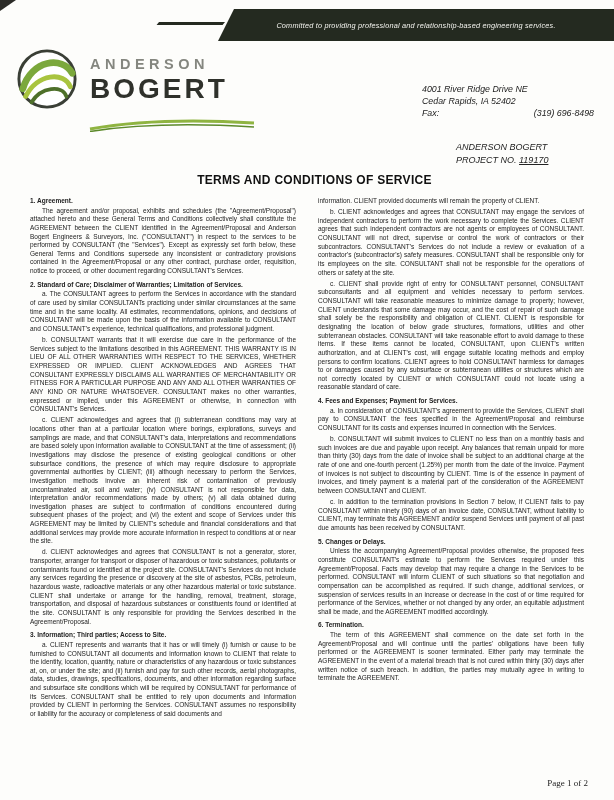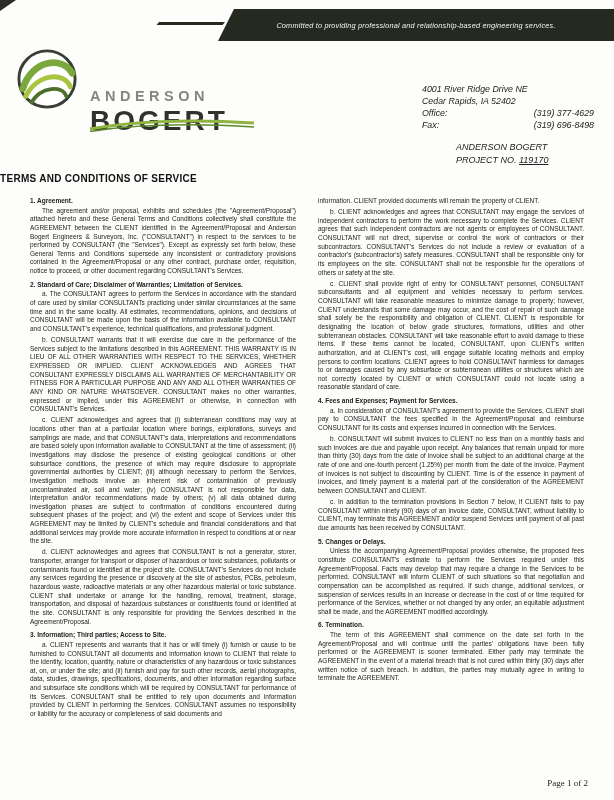--- a/index.html
+++ b/index.html
@@ -17,38 +17,38 @@
     background:var(--banner-bg, #242a20);
     clip-path:polygon(16px 0, 100% 0, 100% 100%, 0 100%);
     display:flex; align-items:center; justify-content:center; }
   .banner span { color:#f4f4ef; font-size:7.3px; font-style:italic; letter-spacing:.2px; white-space:nowrap; }
   .banner-tail { position:absolute; top:22px; right:390px; width:66px; height:2.5px;
     background:var(--banner-bg, #242a20); transform:skewX(-40deg); }
 
   
   .logo { position:absolute; left:14px; top:44px; width:250px; height:95px; }
   .logo-icon { position:absolute; left:2px; top:4px; width:62px; height:62px; }
-  .logo-text { position:absolute; left:76px; top:12px;margin-top:32px; }
+  .logo-text { position:absolute; left:76px; top:12px; }
   .logo-anderson { font-size:14.5px; font-weight:bold; letter-spacing:4.5px; color:#84867f; }
   .logo-bogert { font-size:28px; font-weight:bold; letter-spacing:3px; color:#2f312b; margin-top:1px; }
   .logo-swoosh { position:absolute; left:74px; top:72px; width:170px; height:16px; }
 
   
   .address { position:absolute; right:20px; top:84px; width:172px;
     font-style:italic; font-size:8.8px; line-height:1.35; color:#222; }
   .addr-row { display:flex; justify-content:space-between; }
 
   
   .project { position:absolute; right:38px; top:141px; width:120px; 
     font-style:italic; font-size:9px; line-height:1.4; color:#222; }
   .project .num { text-decoration:underline; }
 
   
-  .doc-title { position:absolute; top:173px; left:0; width:100%; text-align:left;
-    font-weight:bold; font-size:10px; letter-spacing:.3px; color:#111; }
+  .doc-title { position:absolute; top:173px; left:0; width:100%; text-align:center;
+    font-weight:bold; font-size:12px; letter-spacing:.3px; color:#111;padding-left:15px; }
 
   
   .columns { position:absolute; top:197px; left:30px; right:30px; bottom:26px;
     display:flex; gap:22px; }
   .col { flex:1; font-size:6.5px; line-height:1.33; text-align:justify; color:#222; }
   .section { margin-bottom:5px; }
   .section + .section { margin-top:4px; }
   .sec-heading { font-weight:bold; margin-bottom:1px; }
   .para { text-indent:12px; margin-bottom:2.5px; }
   .para.no-indent { text-indent:0; }
@@ -81,24 +81,20 @@
     </div>
     <svg class="logo-swoosh" viewBox="0 0 170 16" preserveAspectRatio="none">
       <path d="M2,13 Q70,1 166,7" fill="none" stroke="#8fb441" stroke-width="3"></path>
       <path d="M2,15.5 Q70,5 166,11" fill="none" stroke="#5d8a2b" stroke-width="1.6"></path>
     </svg>
   </div>
 
   <div class="address">
     <div>4001 River Ridge Drive NE</div>
     <div>Cedar Rapids, IA  52402</div>
-    <div class="addr-row">
-      <span>Office:</span>
-      <span>(319) 377-4629</span>
-    </div>
     <div class="addr-row">
       <span>Fax:</span>
       <span>(319) 696-8498</span>
     </div>
   </div>
 
   <div class="project">
     <div>ANDERSON BOGERT</div>
     <div>
       <span>PROJECT NO.</span>

